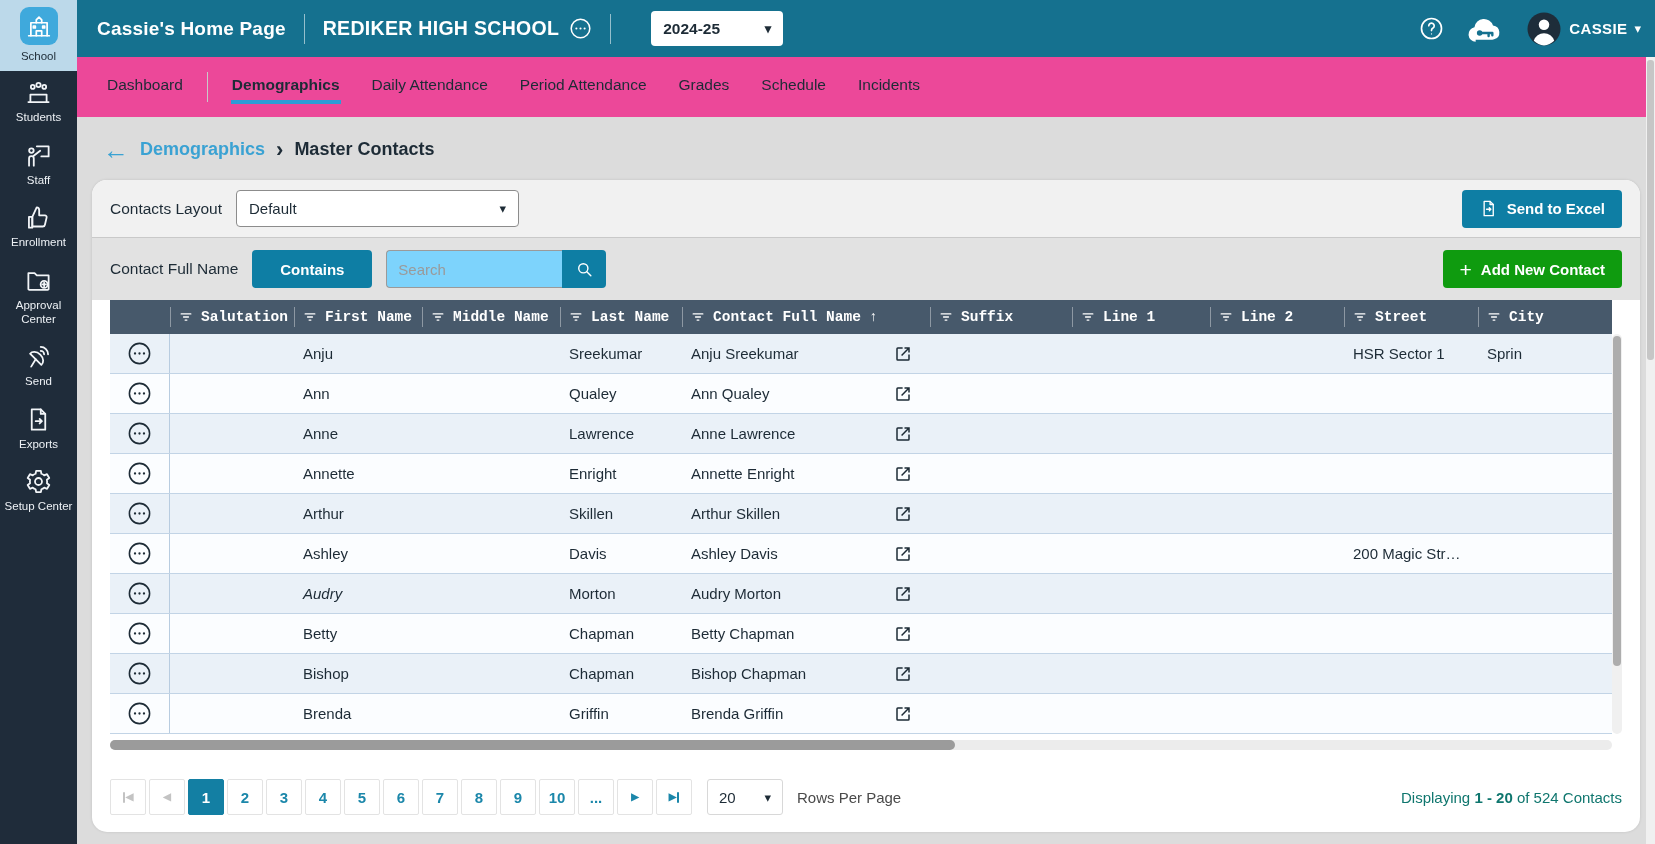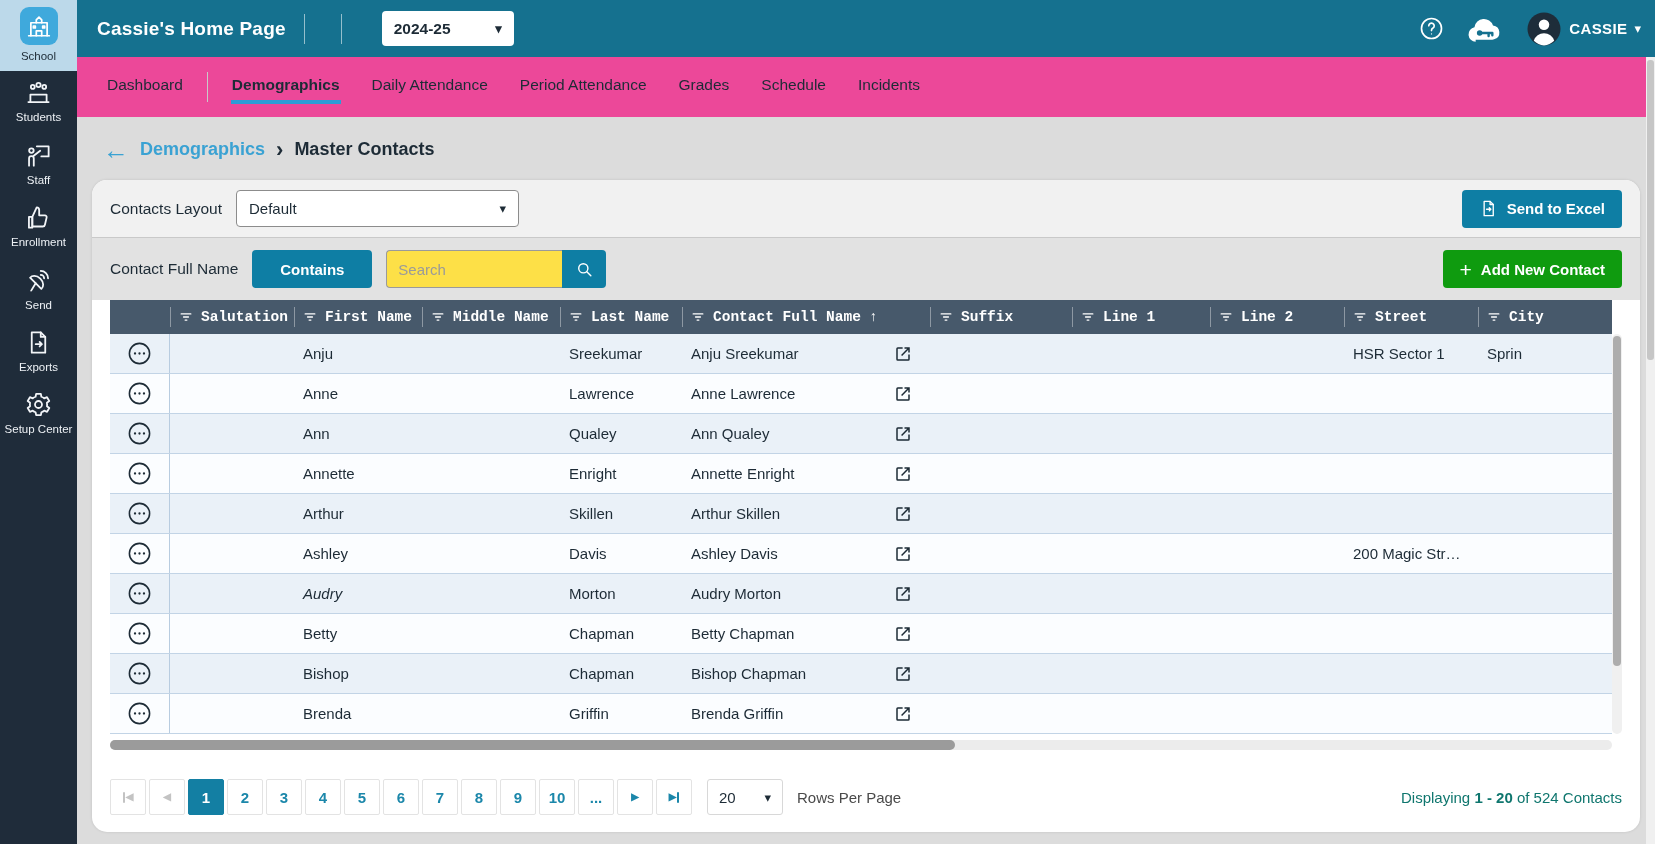--- a/index.html
+++ b/index.html
@@ -64,21 +64,21 @@
   .btn { border:none; border-radius:4px; height:38px; display:flex; align-items:center; gap:9px; padding:0 17px;
          font-size:15px; font-weight:600; cursor:pointer; font-family:inherit; color:#fff; }
   .btn.teal { background:#0E7EA4; }
   .btn.green { background:#0F9B0F; }
   .btn .bicon svg { width:19px; height:19px; fill:none; stroke:#fff; stroke-width:1.7; stroke-linecap:round; stroke-linejoin:round; }
   .plus-glyph { font-size:21px; font-weight:400; line-height:1; }
 
   .op-btn { width:120px; justify-content:center; margin-right:14px; }
   .search-wrap { display:flex; height:38px; }
   .search-input { width:176px; height:38px; border:1px solid #9A9A9A; border-right:none; border-radius:4px 0 0 4px;
-                  padding:0 11px; font-size:15px; font-family:inherit; color:#1D2B36; outline:none; background:#fde047; }
+                  padding:0 11px; font-size:15px; font-family:inherit; color:#1D2B36; outline:none; background:#7dd3fc; }
   .search-input::placeholder { color:#9A9A9A; }
   .search-btn { width:44px; background:#0E7EA4; border:none; border-radius:0 4px 4px 0; cursor:pointer;
                 display:flex; align-items:center; justify-content:center; }
   .search-btn svg { width:19px; height:19px; fill:none; stroke:#fff; stroke-width:1.8; stroke-linecap:round; }
 
   
   .tbl-zone { padding:0 18px; flex:none; display:flex; }
   .tbl { width:1502px; flex:none; }
   .thead { display:flex; background:#47596B; height:34px; align-items:center; }
   .th { color:#fff; font-size:14.5px; font-weight:600; display:flex; align-items:center; gap:8px;
@@ -168,20 +168,30 @@
           <svg viewBox="0 0 24 24">
             <path d="M3.5 11.5h3V21h-3z"></path>
             <path d="M6.5 20h9.2a2 2 0 0 0 2-1.6l1.5-6.3a1.6 1.6 0 0 0-1.6-2h-5V5.3A2.3 2.3 0 0 0 10.4 3L6.5 11.5V20z"></path>
           </svg>
         </span>
         <span class="lab">Enrollment</span>
       </div>
       <div class="side-item">
         <span class="icon">
           <svg viewBox="0 0 24 24">
+            <path d="M3 19.5V5.5h5.5l2 2H21v12a.9.9 0 0 1-1 .9H4a.9.9 0 0 1-1-.9z"></path>
+            <circle cx="17" cy="15.5" r="3.1"></circle>
+            <path d="M17 13.9v3.2M15.4 15.5h3.2"></path>
+          </svg>
+        </span>
+        <span class="lab">Approval Center</span>
+      </div>
+      <div class="side-item">
+        <span class="icon">
+          <svg viewBox="0 0 24 24">
             <path d="M4.5 9.5l10 10c2-1.5 2.7-5.7-.9-9.2S6 7.6 4.5 9.5z"></path>
             <path d="M9.5 14.5L5.5 21"></path>
             <path d="M14 3.5a6.5 6.5 0 0 1 6.5 6.5M14 7a3 3 0 0 1 3 3"></path>
           </svg>
         </span>
         <span class="lab">Send</span>
       </div>
       <div class="side-item">
         <span class="icon">
           <svg viewBox="0 0 24 24">
@@ -201,20 +211,31 @@
         </span>
         <span class="lab">Setup Center</span>
       </div>
     </aside>
 
   <div class="main">
 
     <header class="topbar">
       <span class="home-title">Cassie's Home Page</span>
       <span class="vdiv"></span>
+      <div class="school-wrap">
+        <span class="school-name">REDIKER HIGH SCHOOL</span>
+        <span class="icn school-menu">
+            <svg viewBox="0 0 24 24">
+              <circle cx="12" cy="12" r="9.7"></circle>
+              <circle cx="7.7" cy="12" r="1.1" fill="currentColor" stroke="none"></circle>
+              <circle cx="12" cy="12" r="1.1" fill="currentColor" stroke="none"></circle>
+              <circle cx="16.3" cy="12" r="1.1" fill="currentColor" stroke="none"></circle>
+            </svg>
+          </span>
+      </div>
       <span class="vdiv"></span>
       <div class="year-select">
         <span>2024-25</span>
         <span class="caret">▾</span>
       </div>
       <div class="top-right">
         <span class="icn help-btn">
             <svg viewBox="0 0 24 24">
               <circle cx="12" cy="12" r="9.6"></circle>
               <path d="M9.4 9.4a2.6 2.6 0 1 1 4 2.2c-.9.5-1.4 1.1-1.4 2v.4"></path>
@@ -425,54 +446,54 @@
                     <span class="row-menu">
                       <svg viewBox="0 0 24 24">
                         <circle cx="12" cy="12" r="9.7"></circle>
                         <circle cx="7.7" cy="12" r="1.1" fill="currentColor" stroke="none"></circle>
                         <circle cx="12" cy="12" r="1.1" fill="currentColor" stroke="none"></circle>
                         <circle cx="16.3" cy="12" r="1.1" fill="currentColor" stroke="none"></circle>
                       </svg>
                     </span>
                   </div>
                   <div class="td" style="width: 124px;"></div>
+                  <div class="td" style="width: 128px;">Ann</div>
+                  <div class="td" style="width: 138px;"></div>
+                  <div class="td" style="width: 122px;">Qualey</div>
+                  <div class="td fullname-cell" style="width: 248px;">
+                    <span>Ann Qualey</span>
+                    <span class="extlink">
+                      <svg viewBox="0 0 24 24">
+                        <path fill="currentColor" stroke="none" d="M5 5v14h14v-6.5h2V19a2 2 0 0 1-2 2H5a2 2 0 0 1-2-2V5a2 2 0 0 1 2-2h6.5v2H5zm9-2h7v7h-2V6.4l-8.2 8.2-1.4-1.4L17.6 5H14V3z"></path>
+                      </svg>
+                    </span>
+                  </div>
+                  <div class="td" style="width: 142px;"></div>
+                  <div class="td" style="width: 138px;"></div>
+                  <div class="td" style="width: 134px;"></div>
+                  <div class="td" style="width: 134px;"></div>
+                  <div class="td" style="width: 134px;"></div>
+                </div>
+                <div class="trow">
+                  <div class="menu-col">
+                    <span class="row-menu">
+                      <svg viewBox="0 0 24 24">
+                        <circle cx="12" cy="12" r="9.7"></circle>
+                        <circle cx="7.7" cy="12" r="1.1" fill="currentColor" stroke="none"></circle>
+                        <circle cx="12" cy="12" r="1.1" fill="currentColor" stroke="none"></circle>
+                        <circle cx="16.3" cy="12" r="1.1" fill="currentColor" stroke="none"></circle>
+                      </svg>
+                    </span>
+                  </div>
+                  <div class="td" style="width: 124px;"></div>
                   <div class="td" style="width: 128px;">Anne</div>
                   <div class="td" style="width: 138px;"></div>
                   <div class="td" style="width: 122px;">Lawrence</div>
                   <div class="td fullname-cell" style="width: 248px;">
                     <span>Anne Lawrence</span>
-                    <span class="extlink">
-                      <svg viewBox="0 0 24 24">
-                        <path fill="currentColor" stroke="none" d="M5 5v14h14v-6.5h2V19a2 2 0 0 1-2 2H5a2 2 0 0 1-2-2V5a2 2 0 0 1 2-2h6.5v2H5zm9-2h7v7h-2V6.4l-8.2 8.2-1.4-1.4L17.6 5H14V3z"></path>
-                      </svg>
-                    </span>
-                  </div>
-                  <div class="td" style="width: 142px;"></div>
-                  <div class="td" style="width: 138px;"></div>
-                  <div class="td" style="width: 134px;"></div>
-                  <div class="td" style="width: 134px;"></div>
-                  <div class="td" style="width: 134px;"></div>
-                </div>
-                <div class="trow">
-                  <div class="menu-col">
-                    <span class="row-menu">
-                      <svg viewBox="0 0 24 24">
-                        <circle cx="12" cy="12" r="9.7"></circle>
-                        <circle cx="7.7" cy="12" r="1.1" fill="currentColor" stroke="none"></circle>
-                        <circle cx="12" cy="12" r="1.1" fill="currentColor" stroke="none"></circle>
-                        <circle cx="16.3" cy="12" r="1.1" fill="currentColor" stroke="none"></circle>
-                      </svg>
-                    </span>
-                  </div>
-                  <div class="td" style="width: 124px;"></div>
-                  <div class="td" style="width: 128px;">Ann</div>
-                  <div class="td" style="width: 138px;"></div>
-                  <div class="td" style="width: 122px;">Qualey</div>
-                  <div class="td fullname-cell" style="width: 248px;">
-                    <span>Ann Qualey</span>
                     <span class="extlink">
                       <svg viewBox="0 0 24 24">
                         <path fill="currentColor" stroke="none" d="M5 5v14h14v-6.5h2V19a2 2 0 0 1-2 2H5a2 2 0 0 1-2-2V5a2 2 0 0 1 2-2h6.5v2H5zm9-2h7v7h-2V6.4l-8.2 8.2-1.4-1.4L17.6 5H14V3z"></path>
                       </svg>
                     </span>
                   </div>
                   <div class="td" style="width: 142px;"></div>
                   <div class="td" style="width: 138px;"></div>
                   <div class="td" style="width: 134px;"></div>
                   <div class="td" style="width: 134px;"></div>

